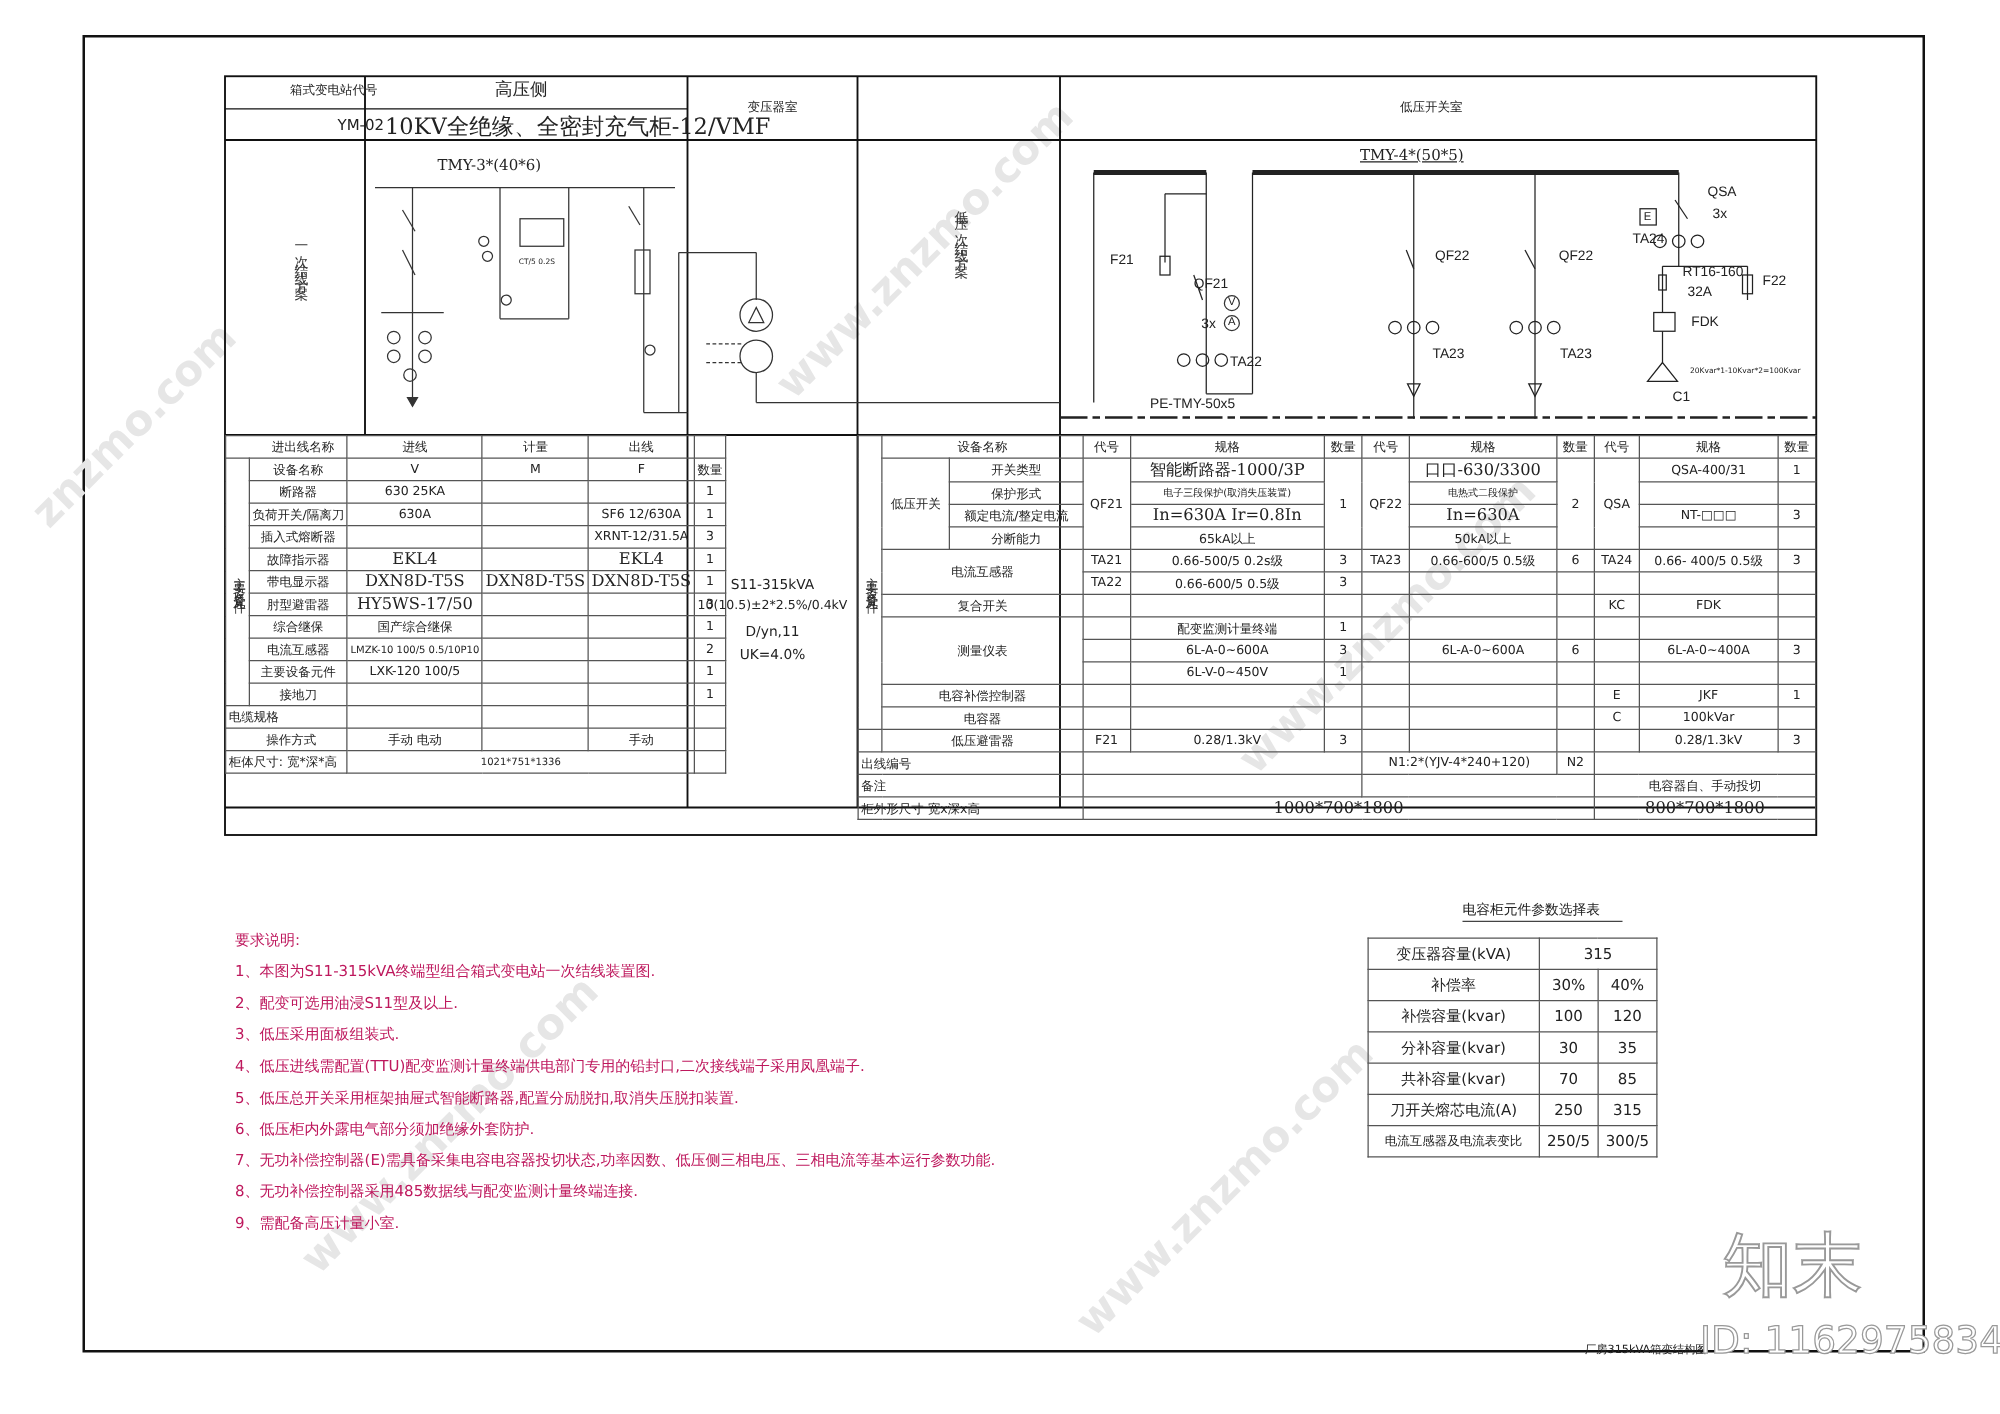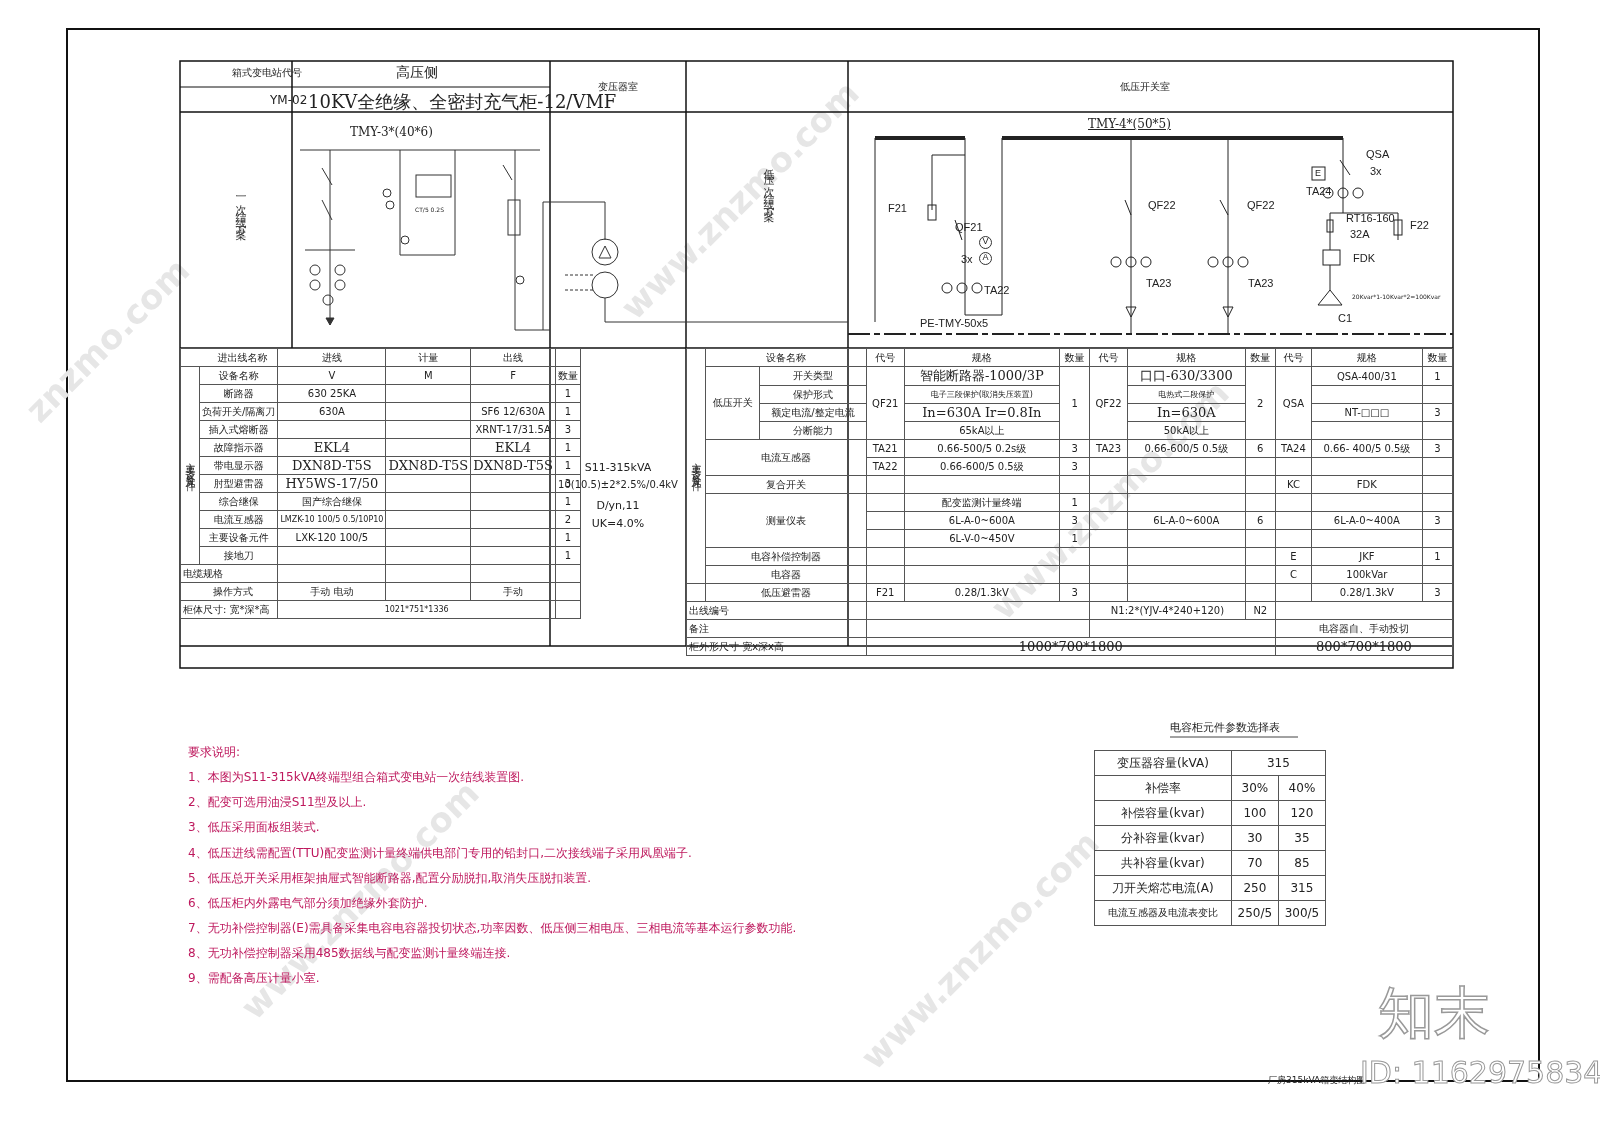--- a/index.html
+++ b/index.html
@@ -190,21 +190,21 @@
         <td>负荷开关/隔离刀</td>
         <td>630A</td>
         <td></td>
         <td>SF6 12/630A</td>
         <td>1</td>
       </tr>
   <tr>
         <td>插入式熔断器</td>
         <td></td>
         <td></td>
-        <td>XRNT-17/31.5A</td>
+        <td>XRNT-12/31.5A</td>
         <td>3</td>
       </tr>
   <tr>
         <td>故障指示器</td>
         <td class="big">EKL4</td>
         <td></td>
         <td class="big">EKL4</td>
         <td>1</td>
       </tr>
   <tr>

